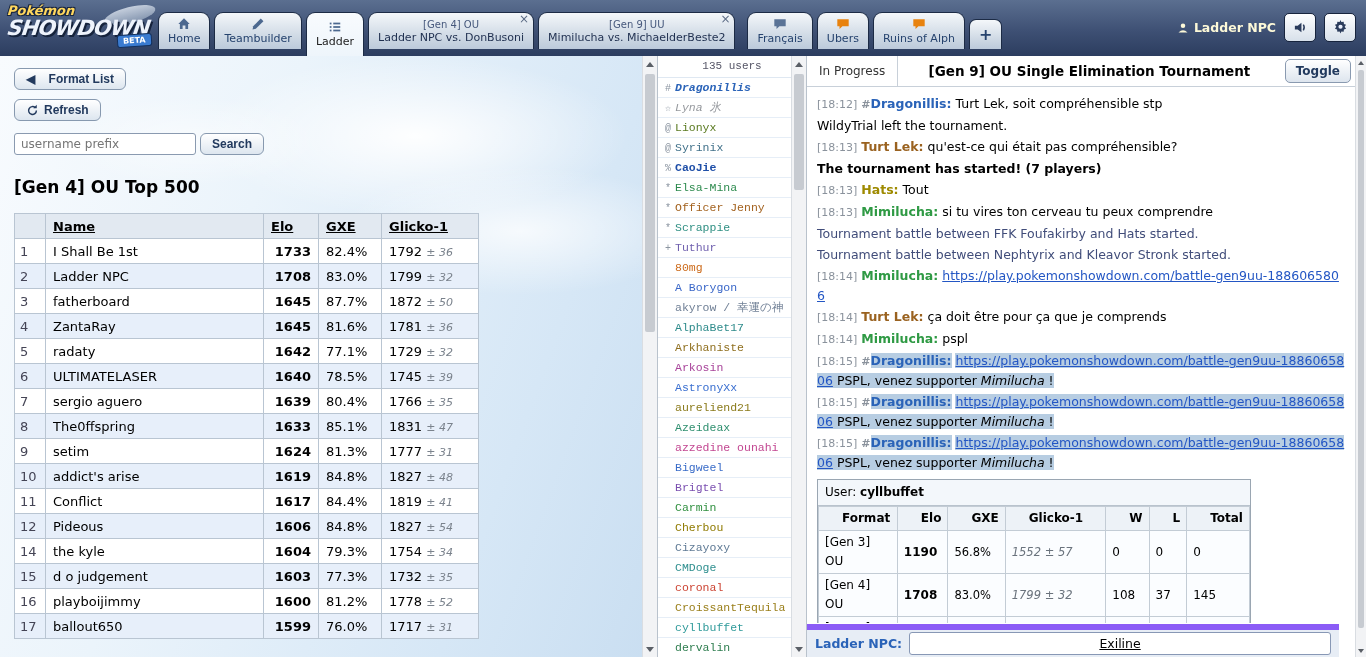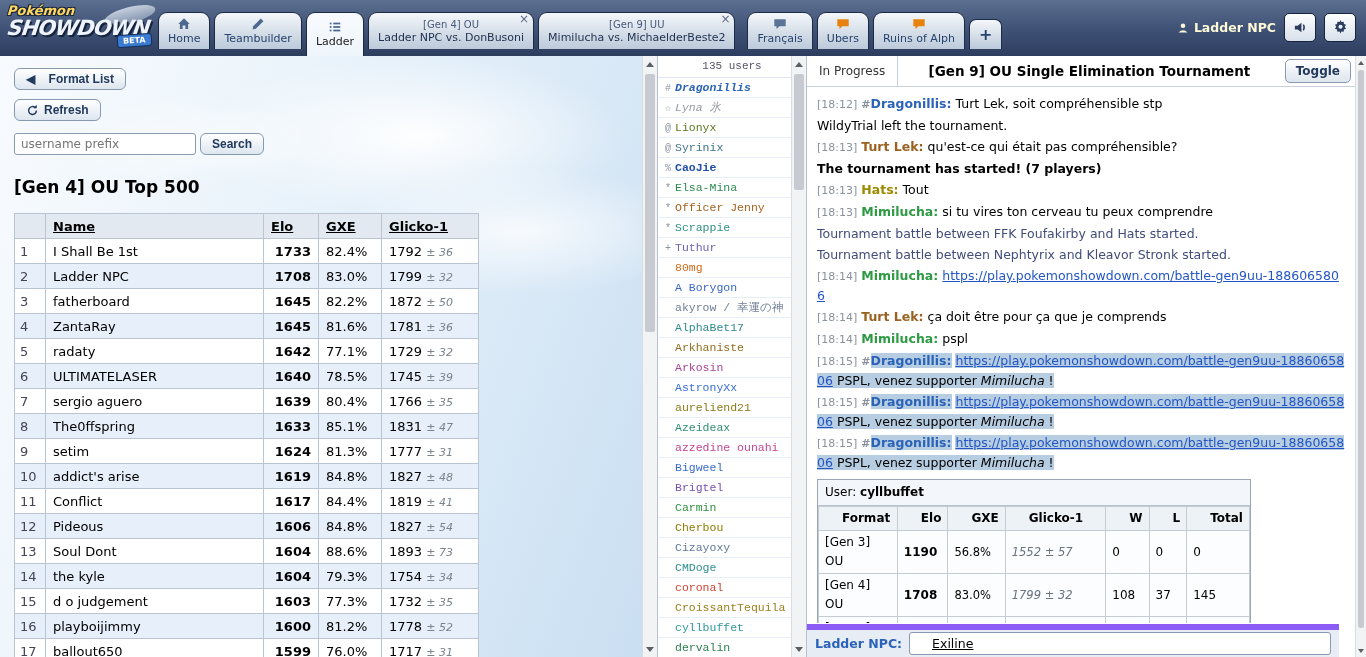--- a/index.html
+++ b/index.html
@@ -118,21 +118,21 @@
   td.s-elo{font-weight:bold;}
   td.s-gxe{font-size:11.5px;}
   td.s-glicko{font-style:italic;color:#6a737d;font-size:11.5px;}
   td.s-glicko.prov{font-size:10.5px;}
 
   .chat-input-row{position:absolute;left:0;right:16px;bottom:0;height:33px;background:#e7edf5;
                   border-top:6px solid #8b5cf6;display:flex;align-items:center;padding:0 8px;gap:7px;
                   box-sizing:border-box;}
   .ci-label{font-weight:bold;font-size:12.5px;color:#2a63b8;white-space:nowrap;}
   .ci-input{flex:1;height:21px;border:1px solid #8898b5;border-radius:3px;font-size:12.5px;
-            padding:0 22px;font-family:inherit;text-decoration:underline;color:#000;background:#fff;}
+            padding:0 22px;font-family:inherit;text-decoration:underline;color:#000;background:#fff;text-align:center;}
 
   
   .vscroll{position:absolute;top:0;bottom:0;width:15px;background:#f2f3f5;border-left:1px solid #d9dde2;
            box-sizing:border-box;}
   .vscroll.right0{right:0;}
   .vs-up,.vs-down{position:absolute;left:0;right:0;height:16px;display:flex;align-items:center;
                   justify-content:center;cursor:pointer;}
   .vs-up{top:0;}.vs-down{bottom:0;}
   .tri-up{width:0;height:0;border-left:4px solid transparent;border-right:4px solid transparent;
           border-bottom:5px solid #5a5f66;}
@@ -301,21 +301,21 @@
             <td class="c-rank">2</td>
             <td class="c-name">Ladder NPC</td>
             <td class="c-elo">1708</td>
             <td class="c-gxe">83.0%</td>
             <td class="c-glicko">1799&nbsp;<span class="dev">± 32</span></td>
           </tr>
           <tr>
             <td class="c-rank">3</td>
             <td class="c-name">fatherboard</td>
             <td class="c-elo">1645</td>
-            <td class="c-gxe">82.2%</td>
+            <td class="c-gxe">87.7%</td>
             <td class="c-glicko">1872&nbsp;<span class="dev">± 50</span></td>
           </tr>
           <tr>
             <td class="c-rank">4</td>
             <td class="c-name">ZantaRay</td>
             <td class="c-elo">1645</td>
             <td class="c-gxe">81.6%</td>
             <td class="c-glicko">1781&nbsp;<span class="dev">± 36</span></td>
           </tr>
           <tr>
@@ -366,27 +366,20 @@
             <td class="c-elo">1617</td>
             <td class="c-gxe">84.4%</td>
             <td class="c-glicko">1819&nbsp;<span class="dev">± 41</span></td>
           </tr>
           <tr>
             <td class="c-rank">12</td>
             <td class="c-name">Pideous</td>
             <td class="c-elo">1606</td>
             <td class="c-gxe">84.8%</td>
             <td class="c-glicko">1827&nbsp;<span class="dev">± 54</span></td>
-          </tr>
-          <tr>
-            <td class="c-rank">13</td>
-            <td class="c-name">Soul Dont</td>
-            <td class="c-elo">1604</td>
-            <td class="c-gxe">88.6%</td>
-            <td class="c-glicko">1893&nbsp;<span class="dev">± 73</span></td>
           </tr>
           <tr>
             <td class="c-rank">14</td>
             <td class="c-name">the kyle</td>
             <td class="c-elo">1604</td>
             <td class="c-gxe">79.3%</td>
             <td class="c-glicko">1754&nbsp;<span class="dev">± 34</span></td>
           </tr>
           <tr>
             <td class="c-rank">15</td>

